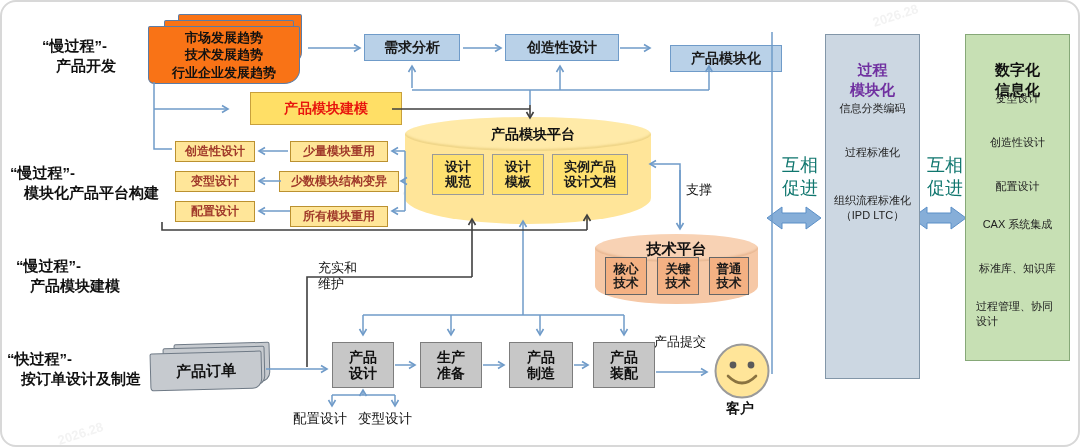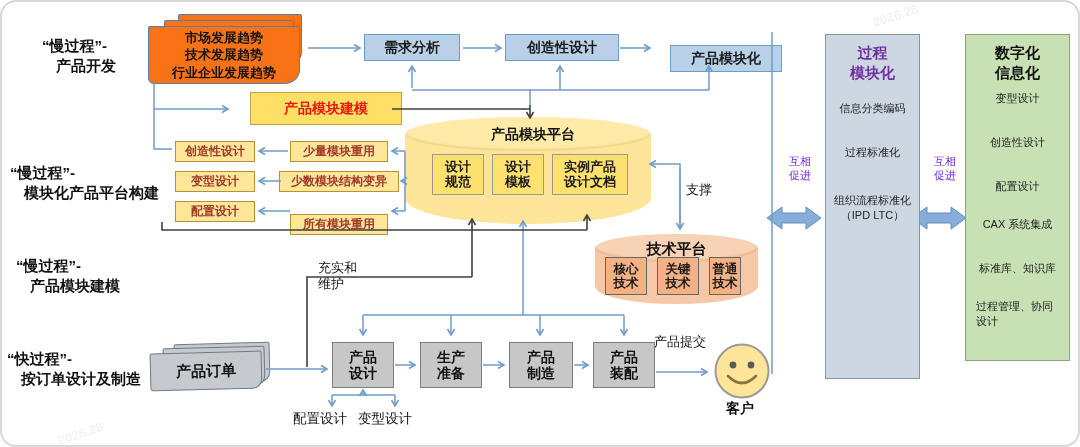--- a/index.html
+++ b/index.html
@@ -24,23 +24,23 @@
   .sheet.bluec{background:#f97316;border:1.4px solid #5b7ca6;border-radius:2px 2px 16px 6px / 2px 2px 14px 6px;}
   .sheet.grayc{background:#c6cacf;border:1.4px solid #6f7a86;border-radius:2px 2px 10px 4px;transform:rotate(-1.5deg);}
   .doc-text{display:flex;align-items:center;justify-content:center;text-align:center;font-weight:bold;font-size:13px;line-height:1.32;}
   .order-text{display:flex;align-items:center;justify-content:center;font-weight:bold;font-size:15px;}
   .llabel{position:absolute;font-weight:bold;font-size:15px;line-height:1.35;color:#111;}
   .llabel .l2{padding-left:14px;}
   .edge{position:absolute;font-size:13px;color:#111;line-height:1.25;}
   .cyl-top{position:absolute;border-radius:50%;}
   .cyl-body{position:absolute;}
   .panel{position:absolute;box-sizing:border-box;}
-  .panel-title{text-align:center;font-weight:bold;font-size:15px;line-height:1.3;padding-top:8px;}
+  .panel-title{text-align:center;font-weight:bold;font-size:15px;line-height:1.3;padding-top:25px;}
   .panel-item{position:absolute;left:4px;right:4px;text-align:center;font-size:11px;line-height:1.35;color:#222;}
-  .mutual{position:absolute;font-size:11px;line-height:1.3;text-align:center;color:#6d28d9;}
+  .mutual{position:absolute;font-size:18px;line-height:1.3;text-align:center;color:#0f766e;}
   .wm{position:absolute;color:#999;opacity:.12;font-size:13px;transform:rotate(-18deg);font-weight:bold;}
   svg.overlay{position:absolute;left:0;top:0;pointer-events:none;}
 </style>
 </head>
 <body>
 
 <div class="stage">
 
   <div class="wm abs" style="left:870px;top:6px;">2026.28</div>
   <div class="wm abs" style="left:400px;top:180px;">2026.28</div>
@@ -76,21 +76,21 @@
   <div class="bx blue" style="left:652px;top:43px;width:112px;height:27px;margin-left:16px;">产品模块化</div>
 
   <div class="bx modeling" style="left:248px;top:90px;width:152px;height:33px;">产品模块建模</div>
 
   <div class="bx yellow-sm" style="left:173px;top:139px;width:80px;height:21px;">创造性设计</div>
   <div class="bx yellow-sm" style="left:173px;top:169px;width:80px;height:21px;">变型设计</div>
   <div class="bx yellow-sm" style="left:173px;top:199px;width:80px;height:21px;">配置设计</div>
 
   <div class="bx yellow-sm" style="left:288px;top:139px;width:98px;height:21px;">少量模块重用</div>
   <div class="bx yellow-sm" style="left:277px;top:169px;width:120px;height:21px;">少数模块结构变异</div>
-  <div class="bx yellow-sm" style="left:288px;top:212px;width:98px;height:21px;">所有模块重用</div>
+  <div class="bx yellow-sm" style="left:288px;top:204px;width:98px;height:21px;">所有模块重用</div>
 
   <div>
     <div class="cyl-body" style="left:403px;top:132px;width:246px;height:90px;background:#ffe599;border-radius:0 0 123px 123px / 0 0 26px 26px;"></div>
     <div class="cyl-top" style="left:403px;top:115px;width:246px;height:34px;background:#ffeaa8;box-shadow:inset 0 -2px 2px rgba(190,150,40,.25);"></div>
     <div class="abs" style="left:403px;top:124px;width:256px;text-align:center;font-weight:bold;font-size:14px;">产品模块平台</div>
     <div class="bx cylbox ml" style="left:430px;top:152px;width:52px;height:41px;">设计
 规范</div>
     <div class="bx cylbox ml" style="left:490px;top:152px;width:52px;height:41px;">设计
 模板</div>
     <div class="bx cylbox ml" style="left:550px;top:152px;width:76px;height:41px;">实例产品
@@ -98,21 +98,21 @@
   </div>
 
   <div>
     <div class="cyl-body" style="left:593px;top:246px;width:163px;height:56px;background:#f6c8a6;border-radius:0 0 82px 82px / 0 0 18px 18px;"></div>
     <div class="cyl-top" style="left:593px;top:232px;width:163px;height:28px;background:#f8d2b4;box-shadow:inset 0 -2px 2px rgba(190,110,50,.25);"></div>
     <div class="abs" style="left:593px;top:238px;width:163px;text-align:center;font-weight:bold;font-size:15px;">技术平台</div>
     <div class="bx techbox ml" style="left:603px;top:255px;width:42px;height:38px;">核心
 技术</div>
     <div class="bx techbox ml" style="left:655px;top:255px;width:42px;height:38px;">关键
 技术</div>
-    <div class="bx techbox ml" style="left:707px;top:255px;width:32px;height:38px;">普通
+    <div class="bx techbox ml" style="left:707px;top:255px;width:40px;height:38px;">普通
 技术</div>
   </div>
 
   <div class="edge" style="left:684px;top:180px;">支撑</div>
   <div class="edge ml" style="left:316px;top:258px;">充实和
 维护</div>
   <div class="edge" style="left:652px;top:332px;">产品提交</div>
   <div class="edge" style="left:291px;top:409px;font-size:13.5px;">配置设计</div>
   <div class="edge" style="left:356px;top:409px;font-size:13.5px;">变型设计</div>
 

